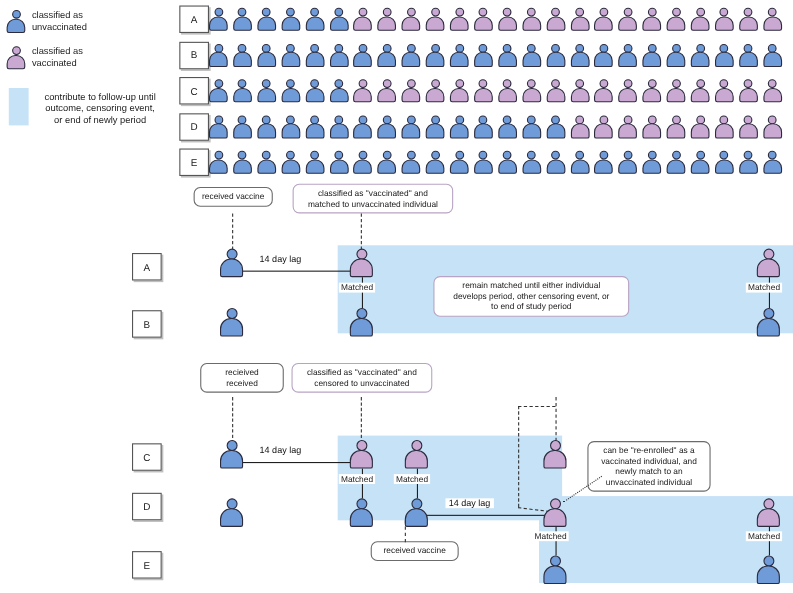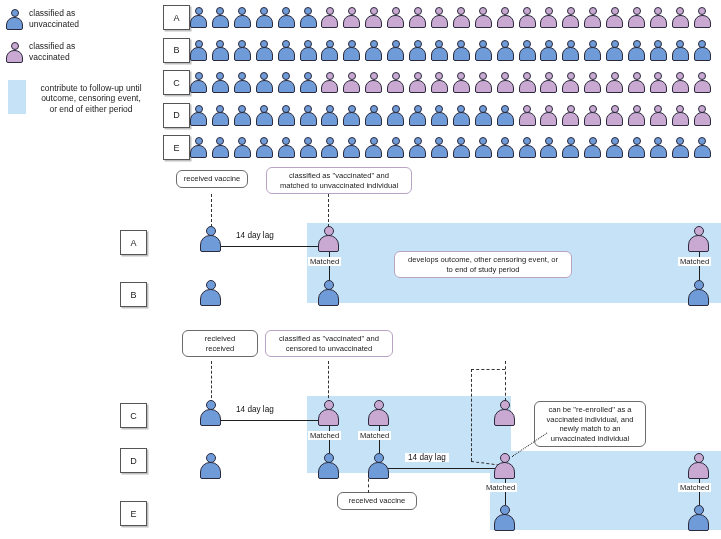--- a/index.html
+++ b/index.html
@@ -80,21 +80,21 @@
       <div>classified as</div>
       <div>vaccinated</div>
     </div>
   </div>
 
   <div class="legend-row" style="left:8px;top:80px;">
     <div class="legend-swatch"></div>
     <div class="legend-text" style="margin-left:9px;text-align:center;width:112px;">
       <div>contribute to follow-up until</div>
       <div>outcome, censoring event,</div>
-      <div>or end of either period</div>
+      <div>or end of newly period</div>
     </div>
   </div>
 </div>
 
 <div class="abs" id="cohort-grid" style="left:0;top:0;width:721px;height:168px;">
     <div class="rowbox" style="left: 163px; top: 5px;">
       <span>A</span>
     </div>
     <div class="person blue" style="left: 190px; top: 7px;">
       <div class="head"></div>
@@ -602,21 +602,22 @@
   </div>
 
   <div class="callout" style="left:176px;top:2px;width:72px;">
     <span>received vaccine</span>
   </div>
   <div class="callout thin" style="left:266px;top:-1px;width:146px;">
     <div>classified as "vaccinated" and</div>
     <div>matched to unvaccinated individual</div>
   </div>
   <div class="callout thin" style="left:394px;top:83px;width:178px;">
-    <div>develops outcome, other censoring event, or</div>
+    <div>remain matched until either individual</div>
+    <div>develops period, other censoring event, or</div>
     <div>to end of study period</div>
   </div>
 
   <div class="dash-v" style="left:211px;top:26px;height:38px;"></div>
   <div class="dash-v" style="left:328px;top:26px;height:38px;"></div>
 
   <div class="solid-h" style="left:205px;top:78px;width:124px;"></div>
   <div class="laglabel" style="left:233px;top:63px;">14 day lag</div>
 
   <div class="person big blue" style="left:200px;top:58px;">

